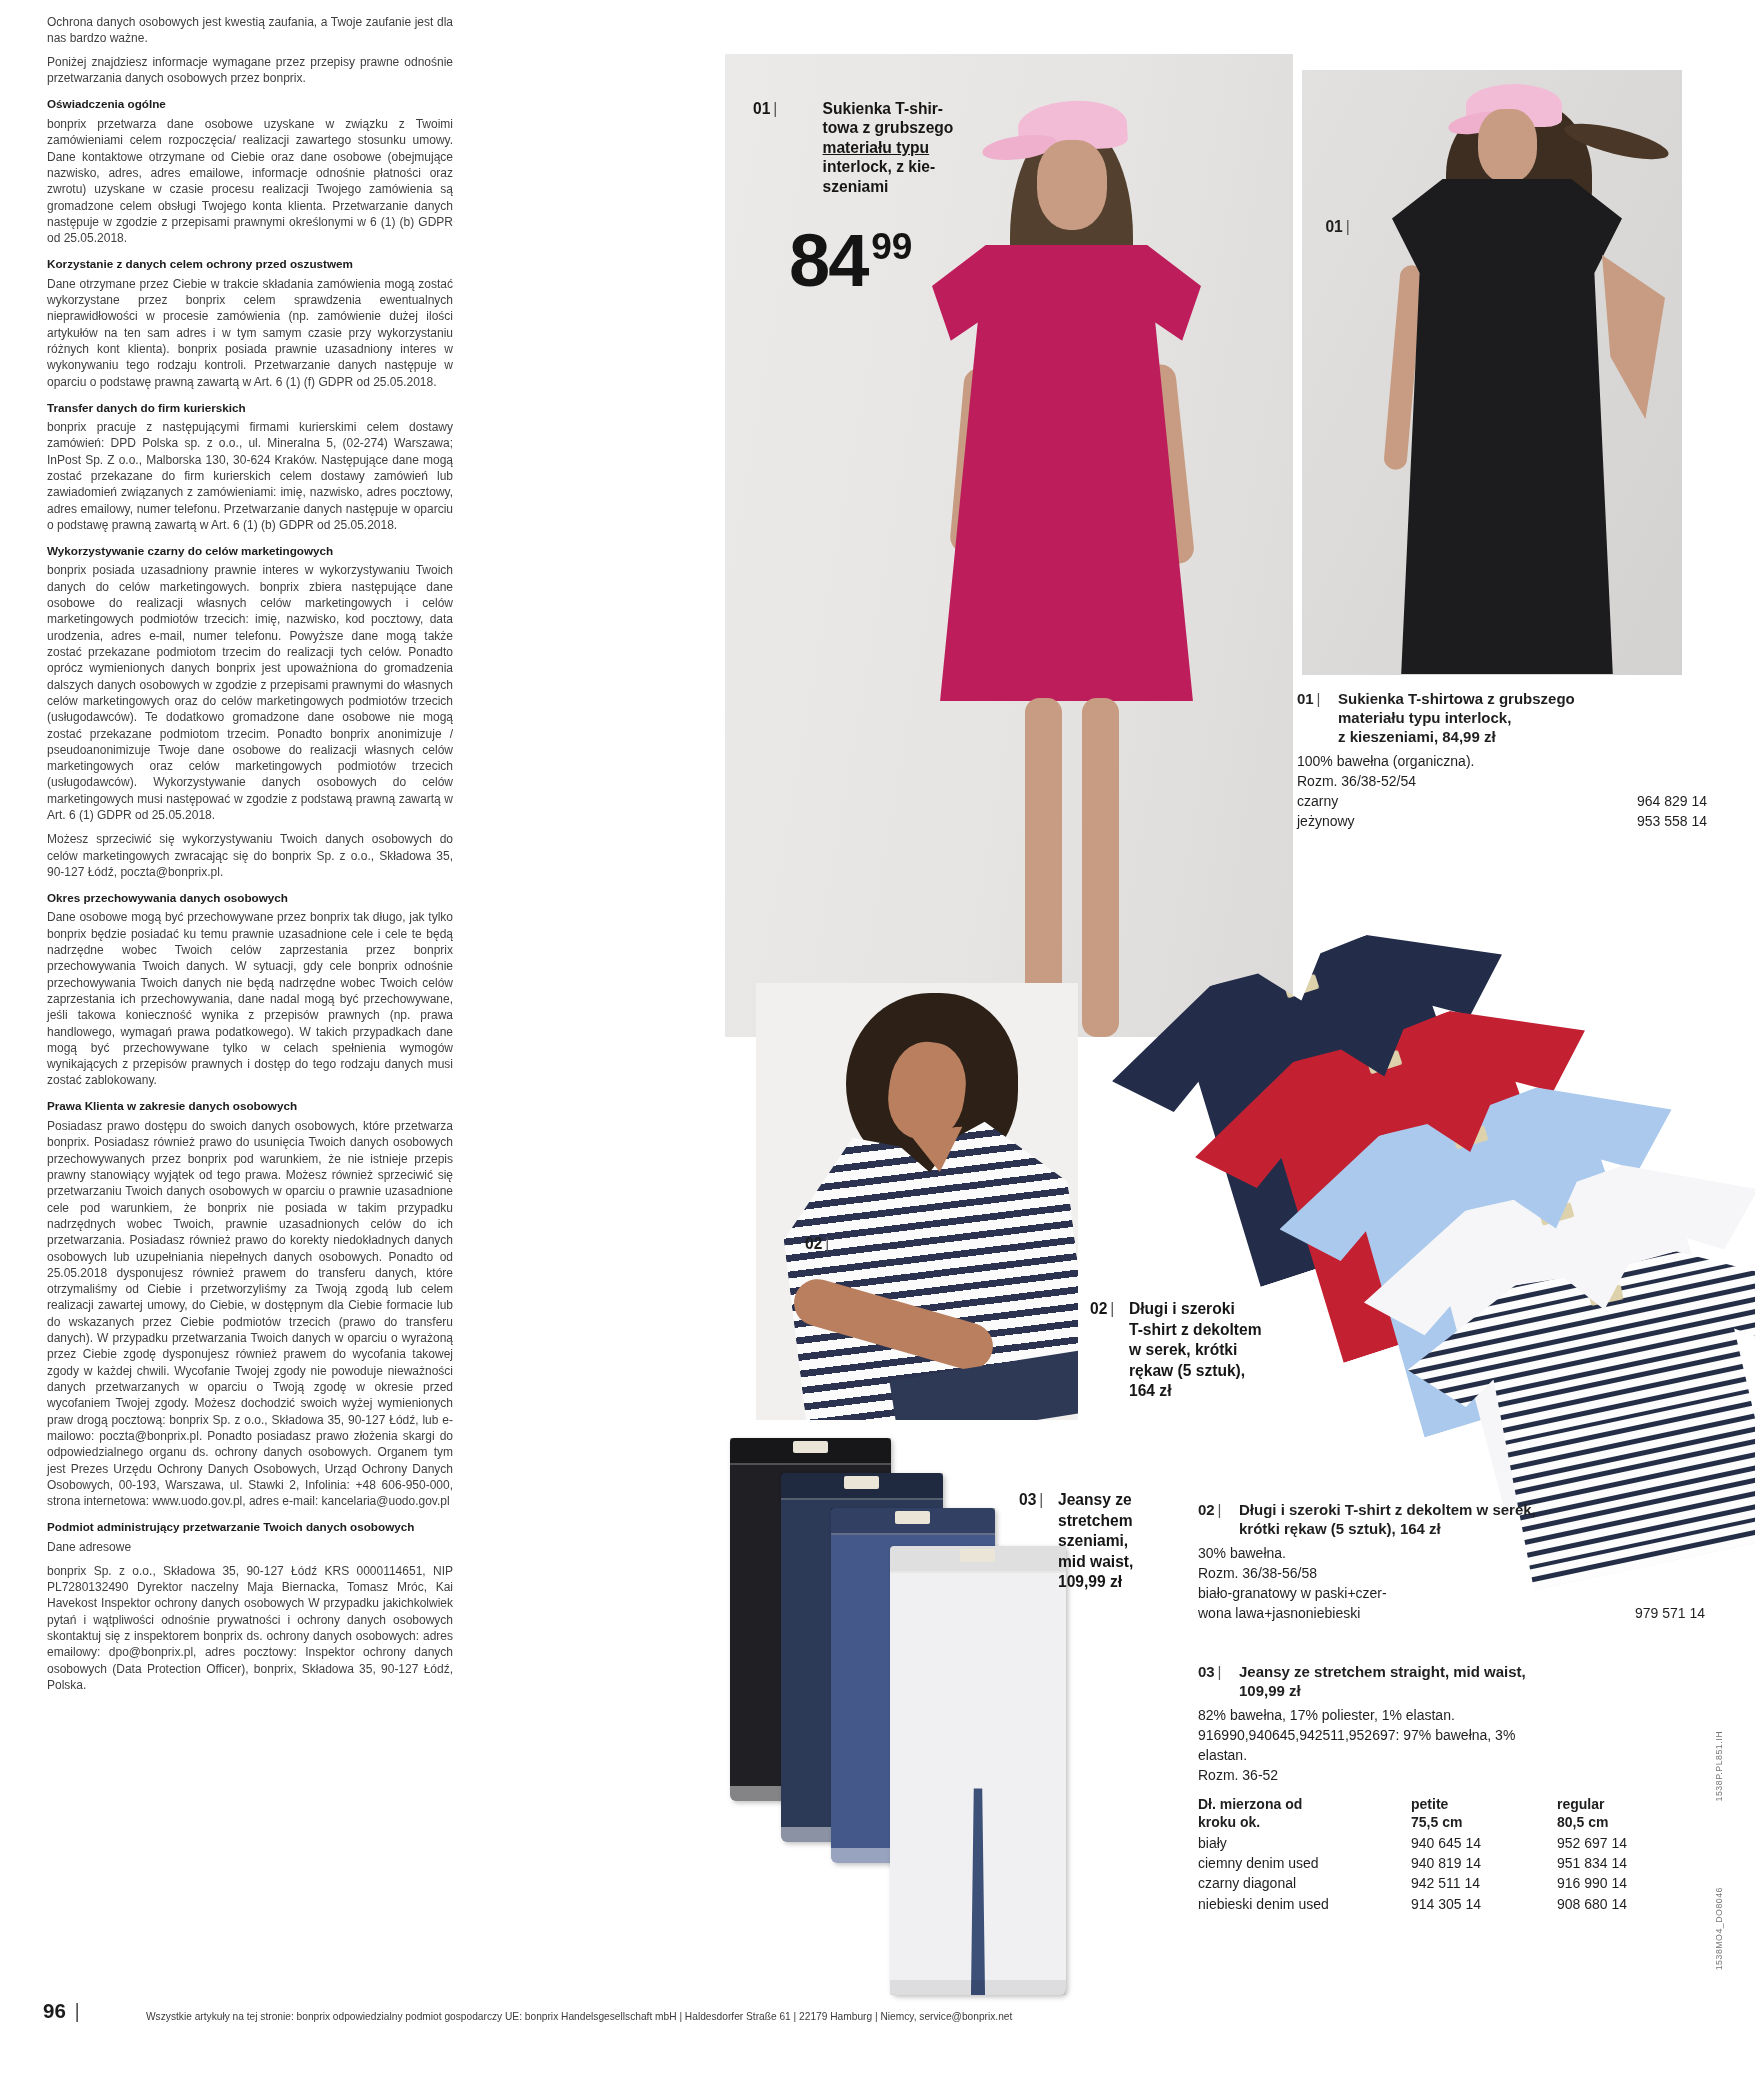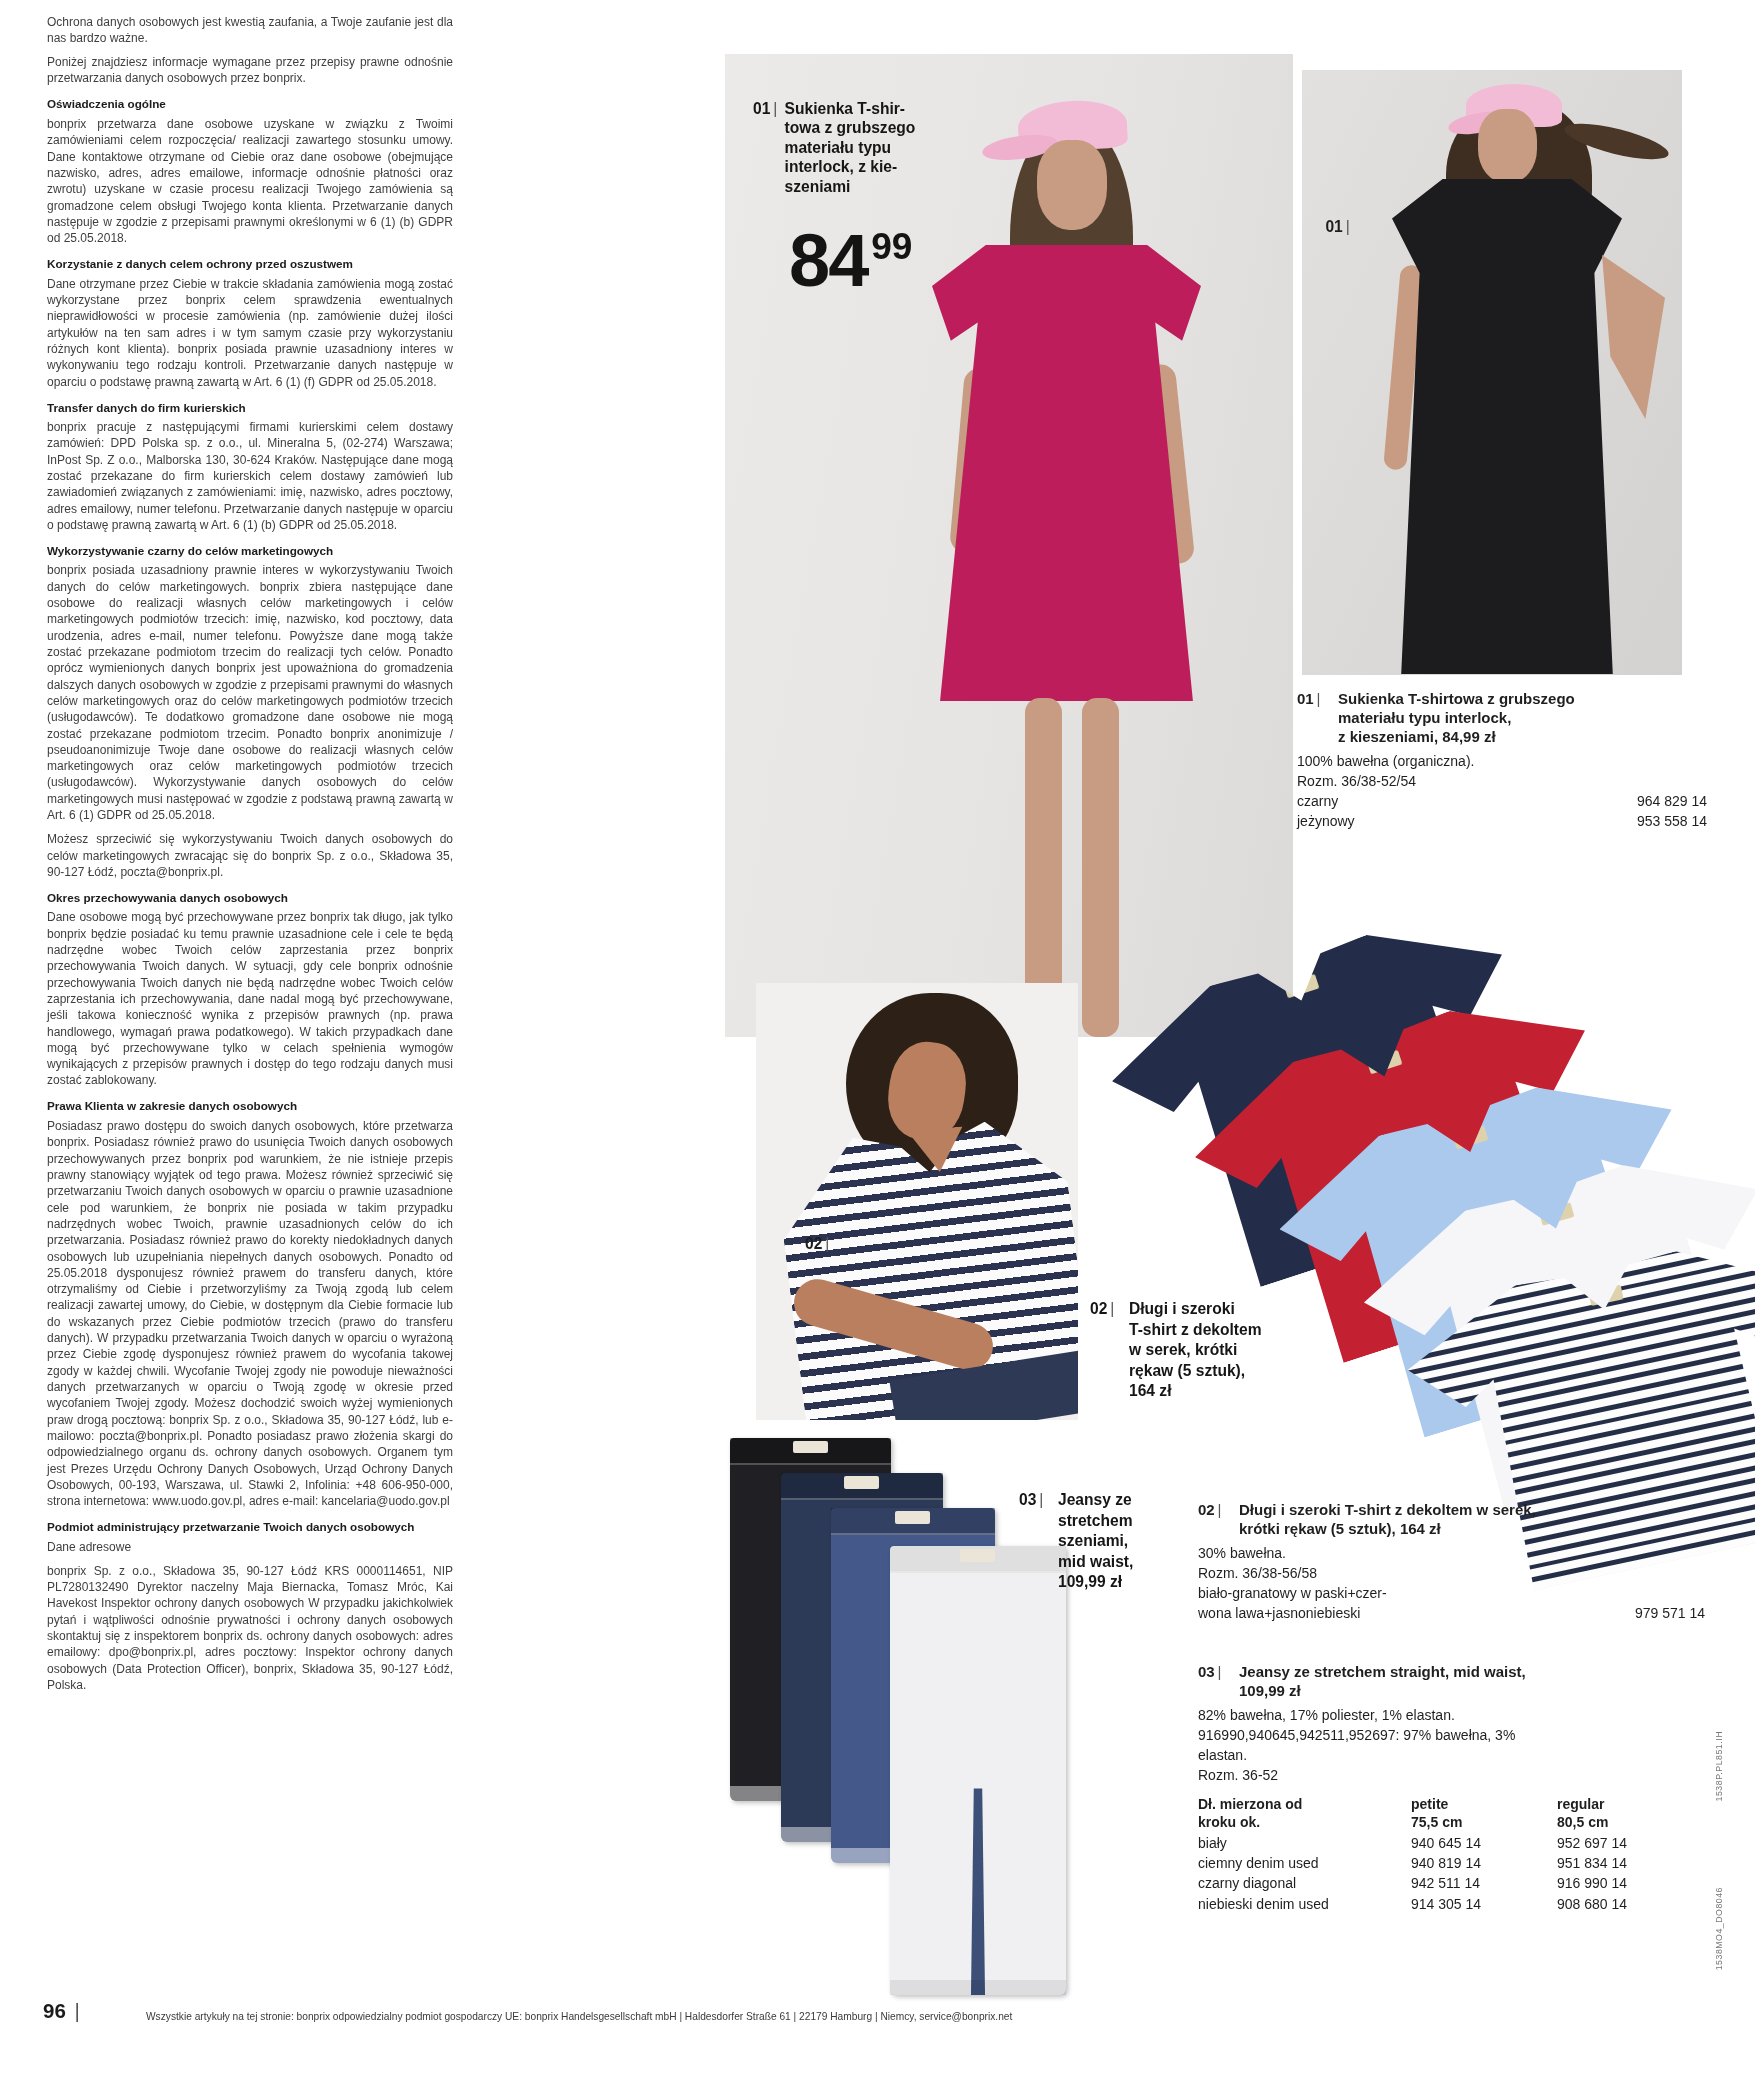--- a/index.html
+++ b/index.html
@@ -177,22 +177,22 @@
     <div class="fig m-visor"></div>
     <div class="fig skin m-face"></div>
     <div class="fig skin m-armL"></div>
     <div class="fig skin m-armR"></div>
     <div class="fig m-dress" style="background: rgb(189, 30, 91);"></div>
     <div class="fig skin m-legL"></div>
     <div class="fig skin m-legR"></div>
 
     <div class="ph-caption cap01">
       <span class="inum" style="position:static">01</span><span class="bar">|</span>
-      <span style="display:inline-block;vertical-align:top;">
-        <span><span style="display:block;">Sukienka T-shir-</span><span style="display:block;">towa z grubszego</span><span style="display:block;">materiału typu</span><span style="display:block;">interlock, z kie-</span><span style="display:block;">szeniami</span></span>
+      <span style="display:inline-block;vertical-align:top;margin-left:38px;">
+        <span><span style="display:block;">Sukienka T-shir-</span><span style="display:block;">towa z grubszego</span><span style="display:block;text-decoration:underline;">materiału typu</span><span style="display:block;">interlock, z kie-</span><span style="display:block;">szeniami</span></span>
       </span>
     </div>
     <div class="price">
       <span class="zl">84</span><span class="gr">99</span>
     </div>
   </div>
 
   <div class="photo photo-black">
     <div class="fig b-hair"></div>
     <div class="fig b-strand"></div>

